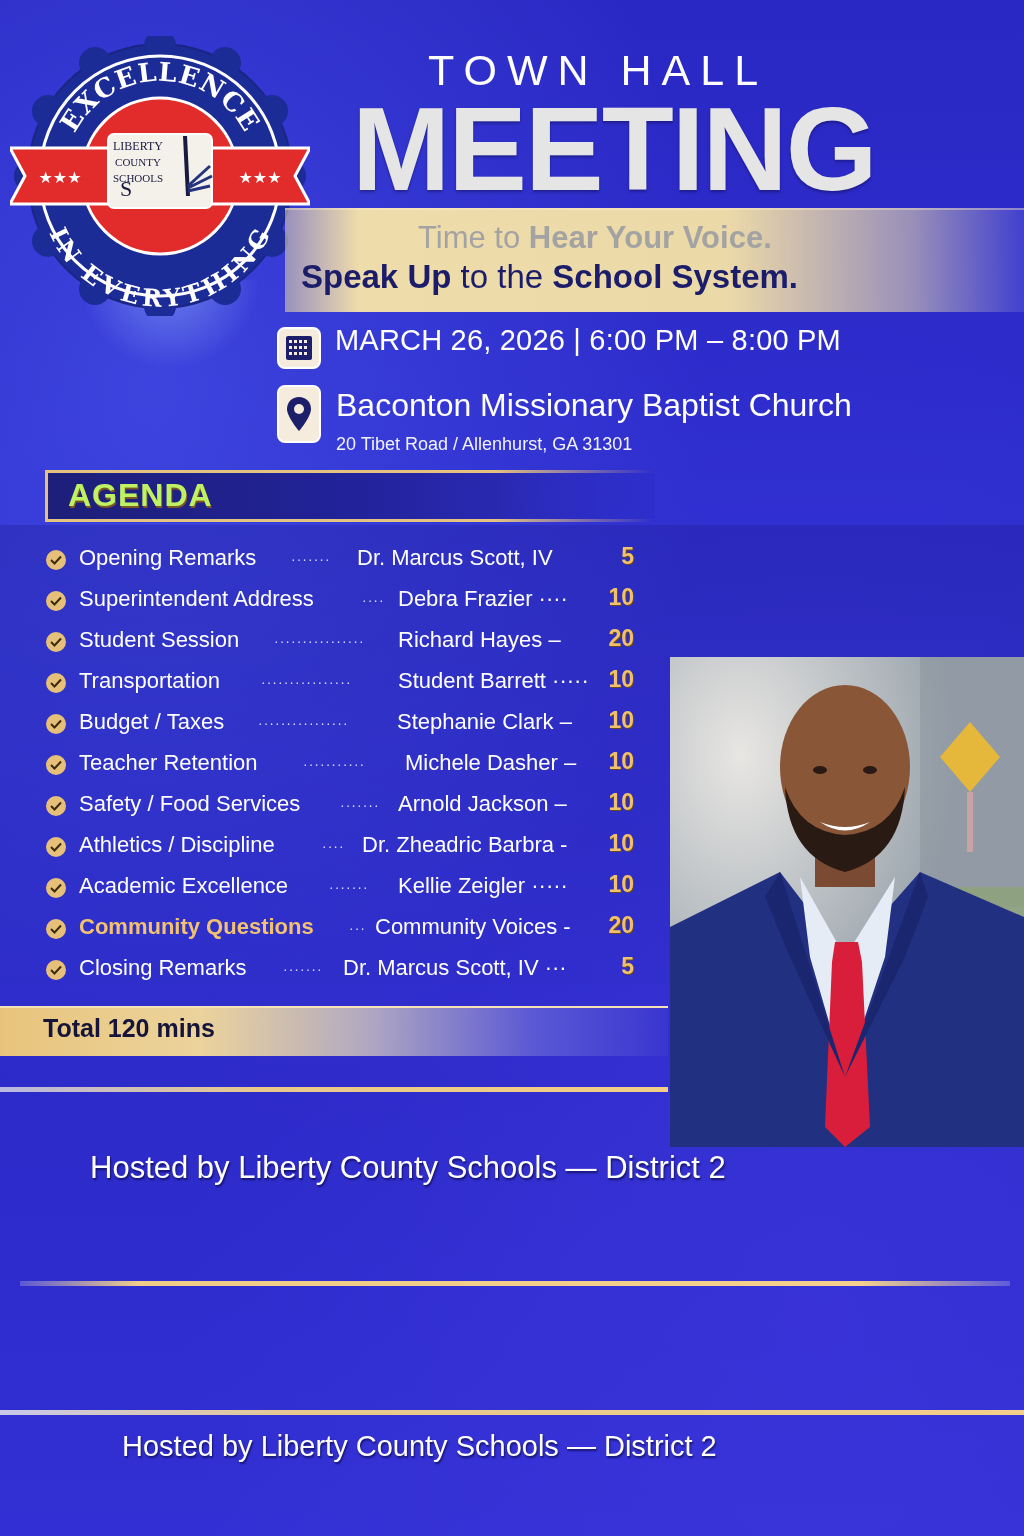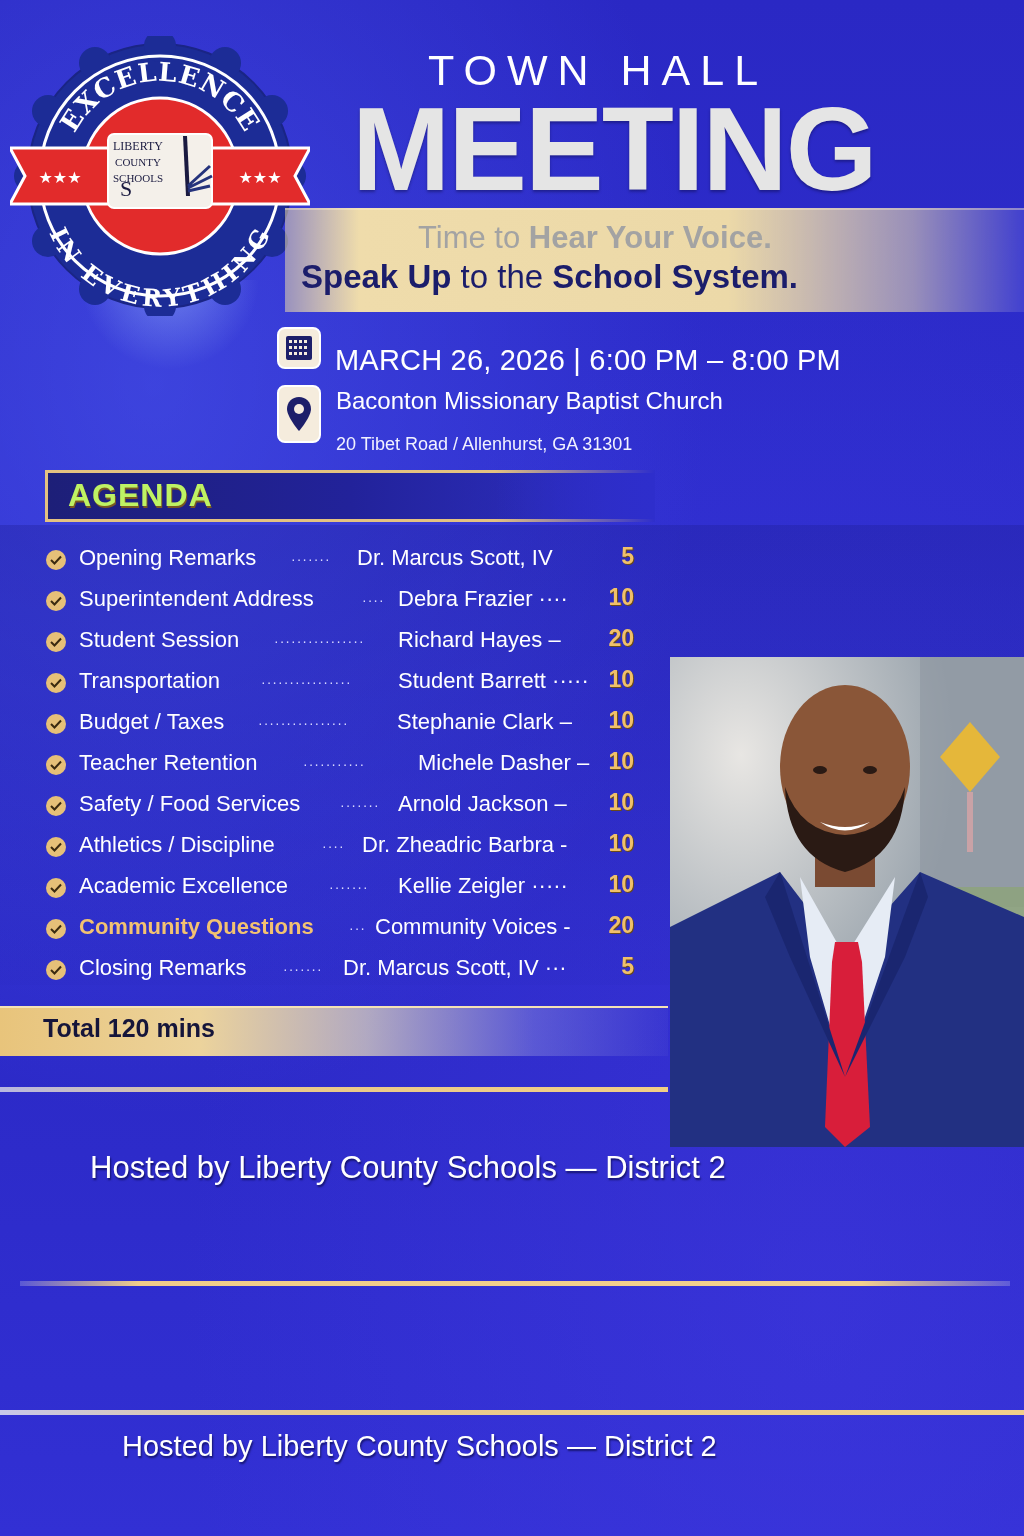--- a/index.html
+++ b/index.html
@@ -59,24 +59,24 @@
   
   .info-icon {
     width: 46px; height: 46px; border-radius: 8px;
     background: #f5ecdd;
     border: 2px solid #fff;
     display: flex; align-items: center; justify-content: center;
   }
   .cal-icon { left: 277px; top: 327px; width: 44px; height: 42px; }
   .pin-icon { left: 277px; top: 385px; width: 44px; height: 58px; }
   .date-text {
-    left: 335px; top: 344px;
+    left: 335px; top: 324px;
     font-size: 29px; color: #fff; letter-spacing: 0.2px;
   }
-  .venue-text { left: 336px; top: 387px; font-size: 24px; color: #fff; text-align: right; }
+  .venue-text { left: 336px; top: 387px; font-size: 32px; color: #fff; text-align: right; }
   .addr-text { left: 336px; top: 434px; font-size: 18px; color: #f2f2ff; }
 
   
   .agenda-box {
     left: 45px; top: 470px; width: 610px; height: 52px;
     background: linear-gradient(90deg, #1d1f78 0%, #22229a 50%, rgba(40,40,180,0.4) 100%);
     border: 3px solid #e4c281;
     border-right: none;
   }
   .agenda-box::after {
@@ -310,21 +310,21 @@
       <span class="a-mins">10</span>
     </div>
     <div class="agenda-item">
       <span class="check">
         <svg width="12" height="10" viewBox="0 0 12 10">
           <path d="M1 5 L4.5 8.5 L11 1.5" stroke="#3a2a10" stroke-width="2" fill="none"></path>
         </svg>
       </span>
       <span class="a-topic">Teacher Retention</span>
       <span class="a-dots" style="left:257px">···········</span>
-      <span class="a-speaker" style="left:372px">Michele Dasher –</span>
+      <span class="a-speaker" style="left:359px">Michele Dasher –</span>
       <span class="a-mins">10</span>
     </div>
     <div class="agenda-item">
       <span class="check">
         <svg width="12" height="10" viewBox="0 0 12 10">
           <path d="M1 5 L4.5 8.5 L11 1.5" stroke="#3a2a10" stroke-width="2" fill="none"></path>
         </svg>
       </span>
       <span class="a-topic">Safety / Food Services</span>
       <span class="a-dots" style="left:294px">·······</span>

